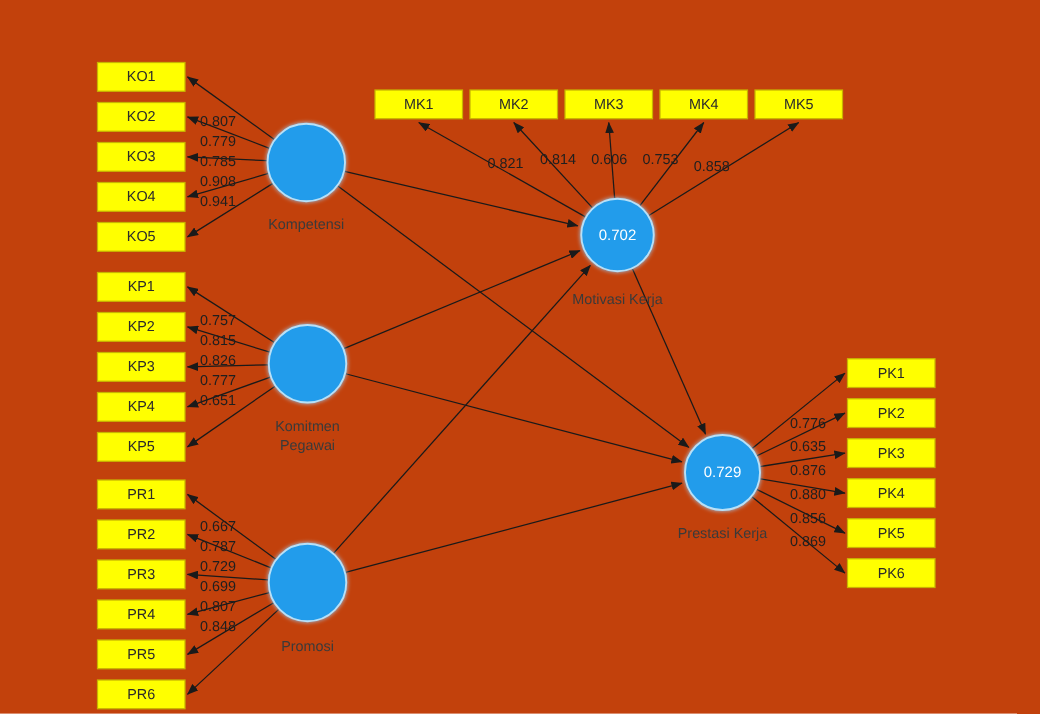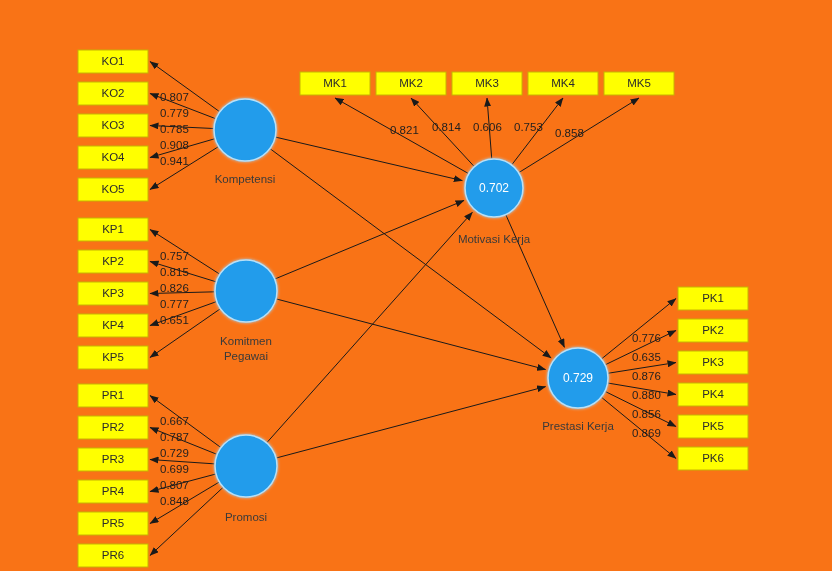--- a/index.html
+++ b/index.html
@@ -11,21 +11,21 @@
   body {
     width: 832px;
     height: 571px;
     overflow: hidden;
     font-family: "Liberation Sans", sans-serif;
   }
   #diagram-root {
     position: relative;
     width: 832px;
     height: 571px;
-    background: #f97316;
+    background: #c2410c;
   }
   svg#sem-svg {
     position: absolute;
     left: 0;
     top: 0;
     width: 832px;
     height: 571px;
     display: block;
   }
   .indicator-box-rect {

